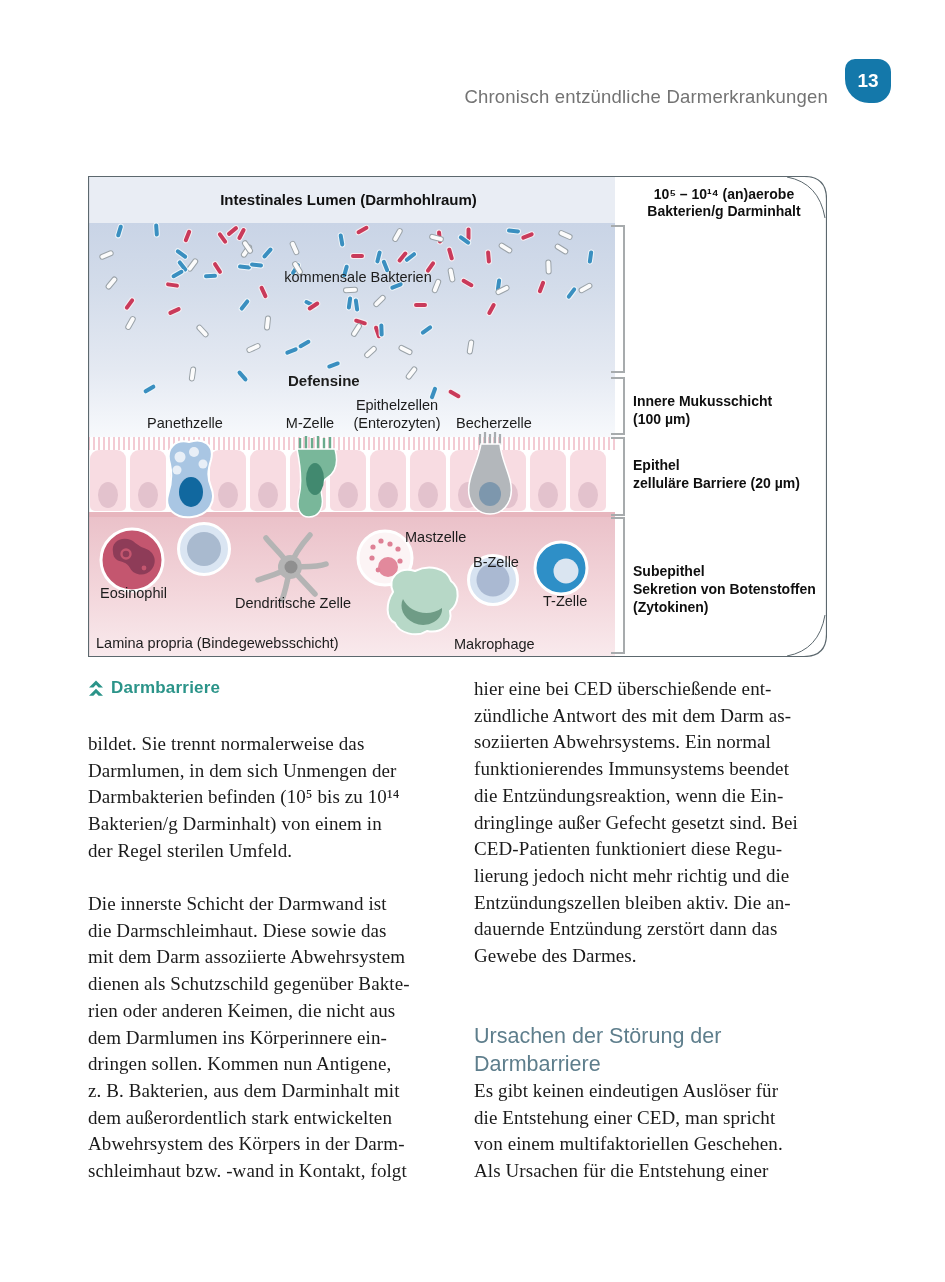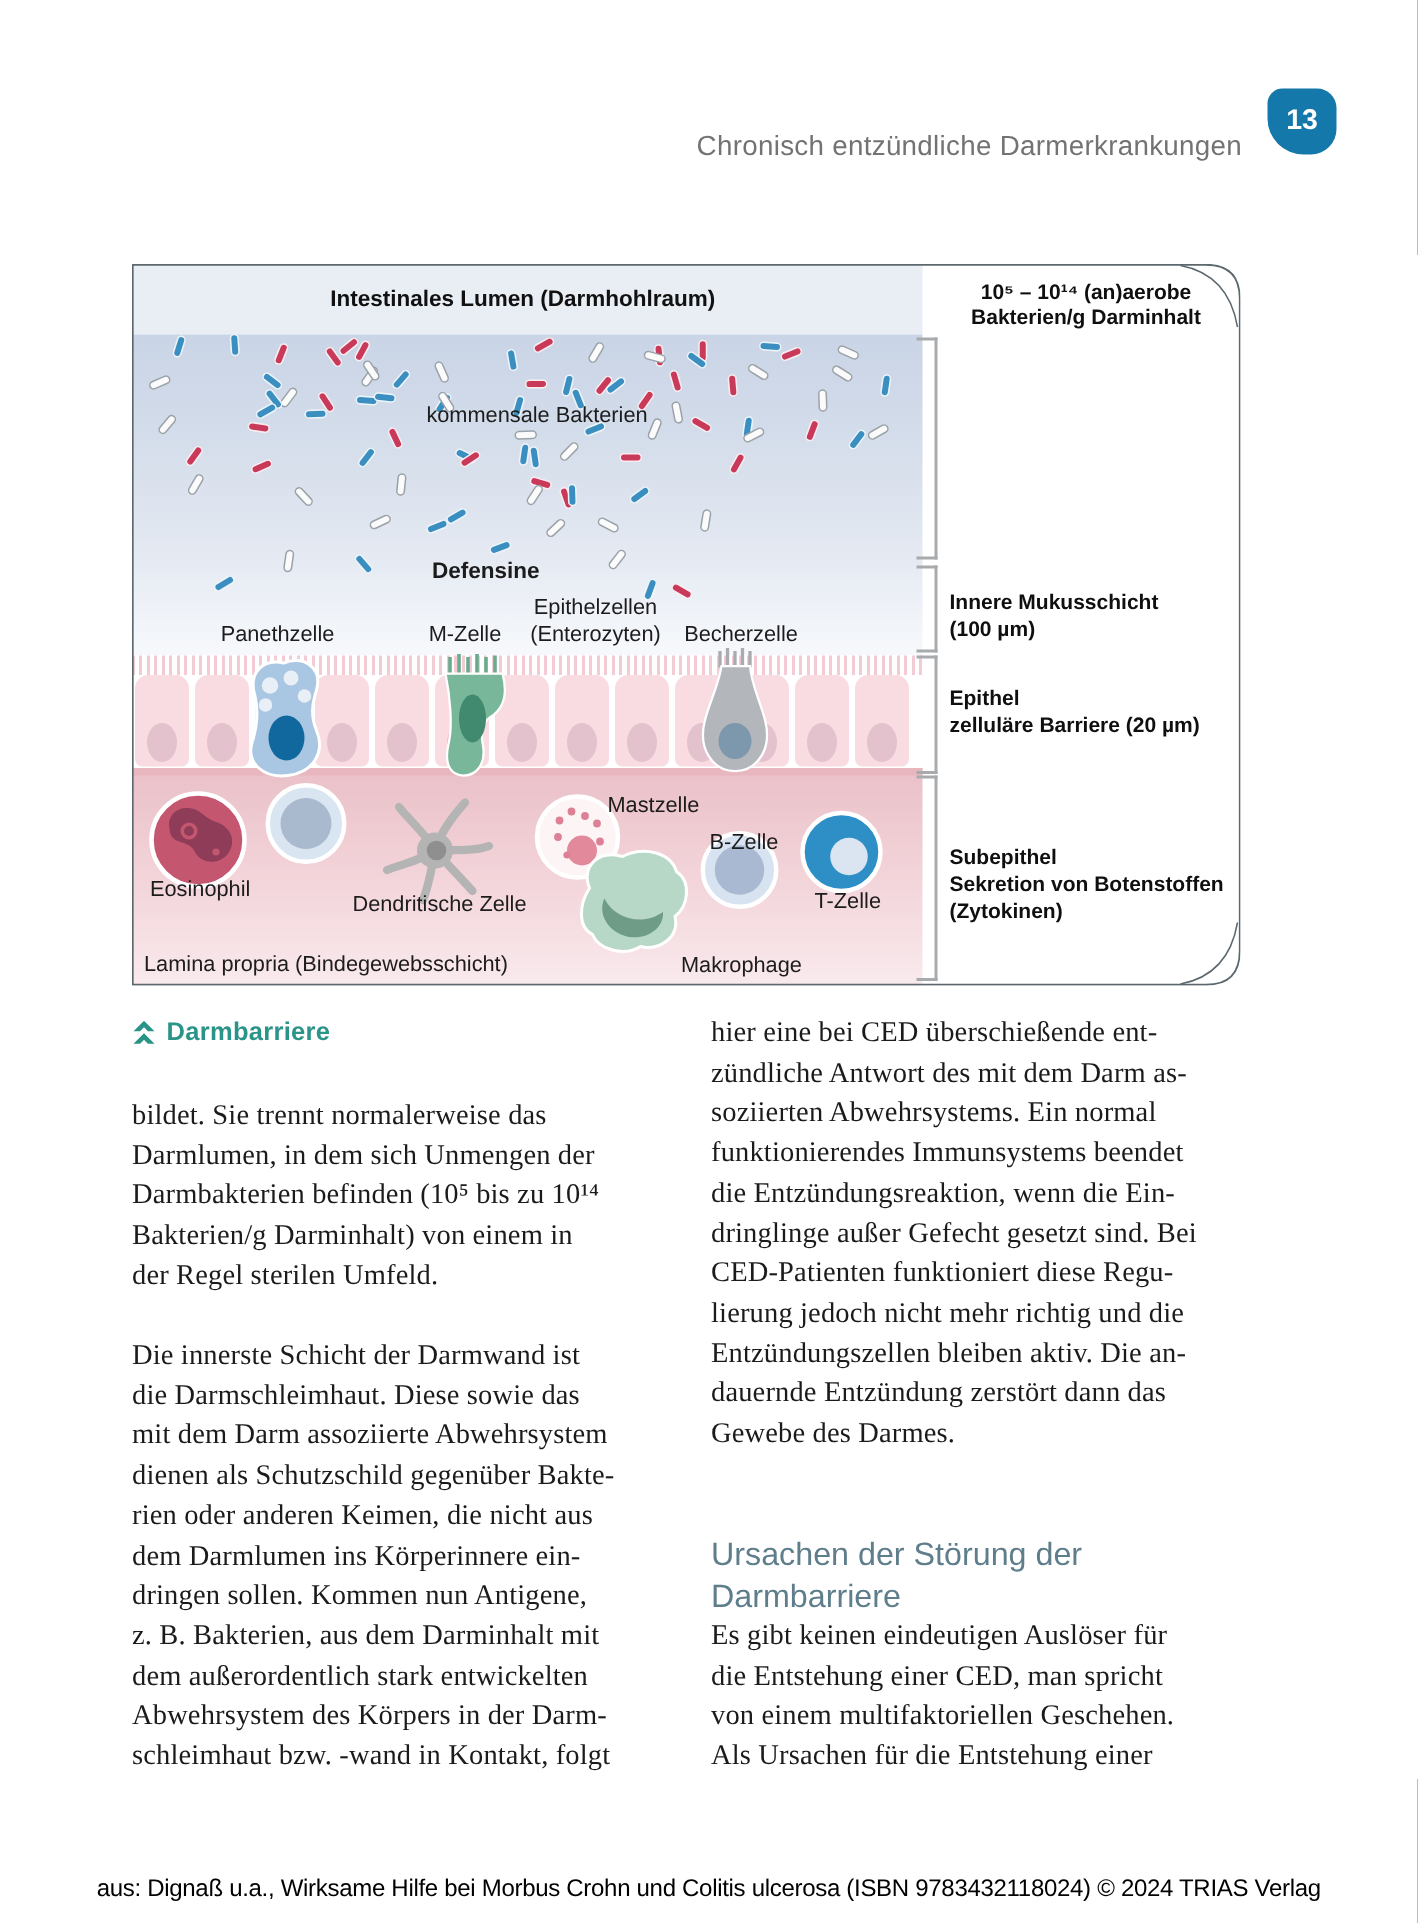--- a/index.html
+++ b/index.html
@@ -325,14 +325,13 @@
 dem außerordentlich stark entwickelten
 Abwehrsystem des Körpers in der Darm-
 schleimhaut bzw. -wand in Kontakt, folgt</div>
   <div class="section-heading">Ursachen der Störung der
 Darmbarriere</div>
   <div class="para" style="left:474px;top:1078px;width:395px;">Es gibt keinen eindeutigen Auslöser für
 die Entstehung einer CED, man spricht
 von einem multifaktoriellen Geschehen.
 Als Ursachen für die Entstehung einer</div>
 
-  <div class="footer">aus: Dignaß u.a., Wirksame Hilfe bei Morbus Crohn und Colitis ulcerosa (ISBN 9783432118024) © 2024 TRIAS Verlag</div>
 </div>
 
 </body></html>

